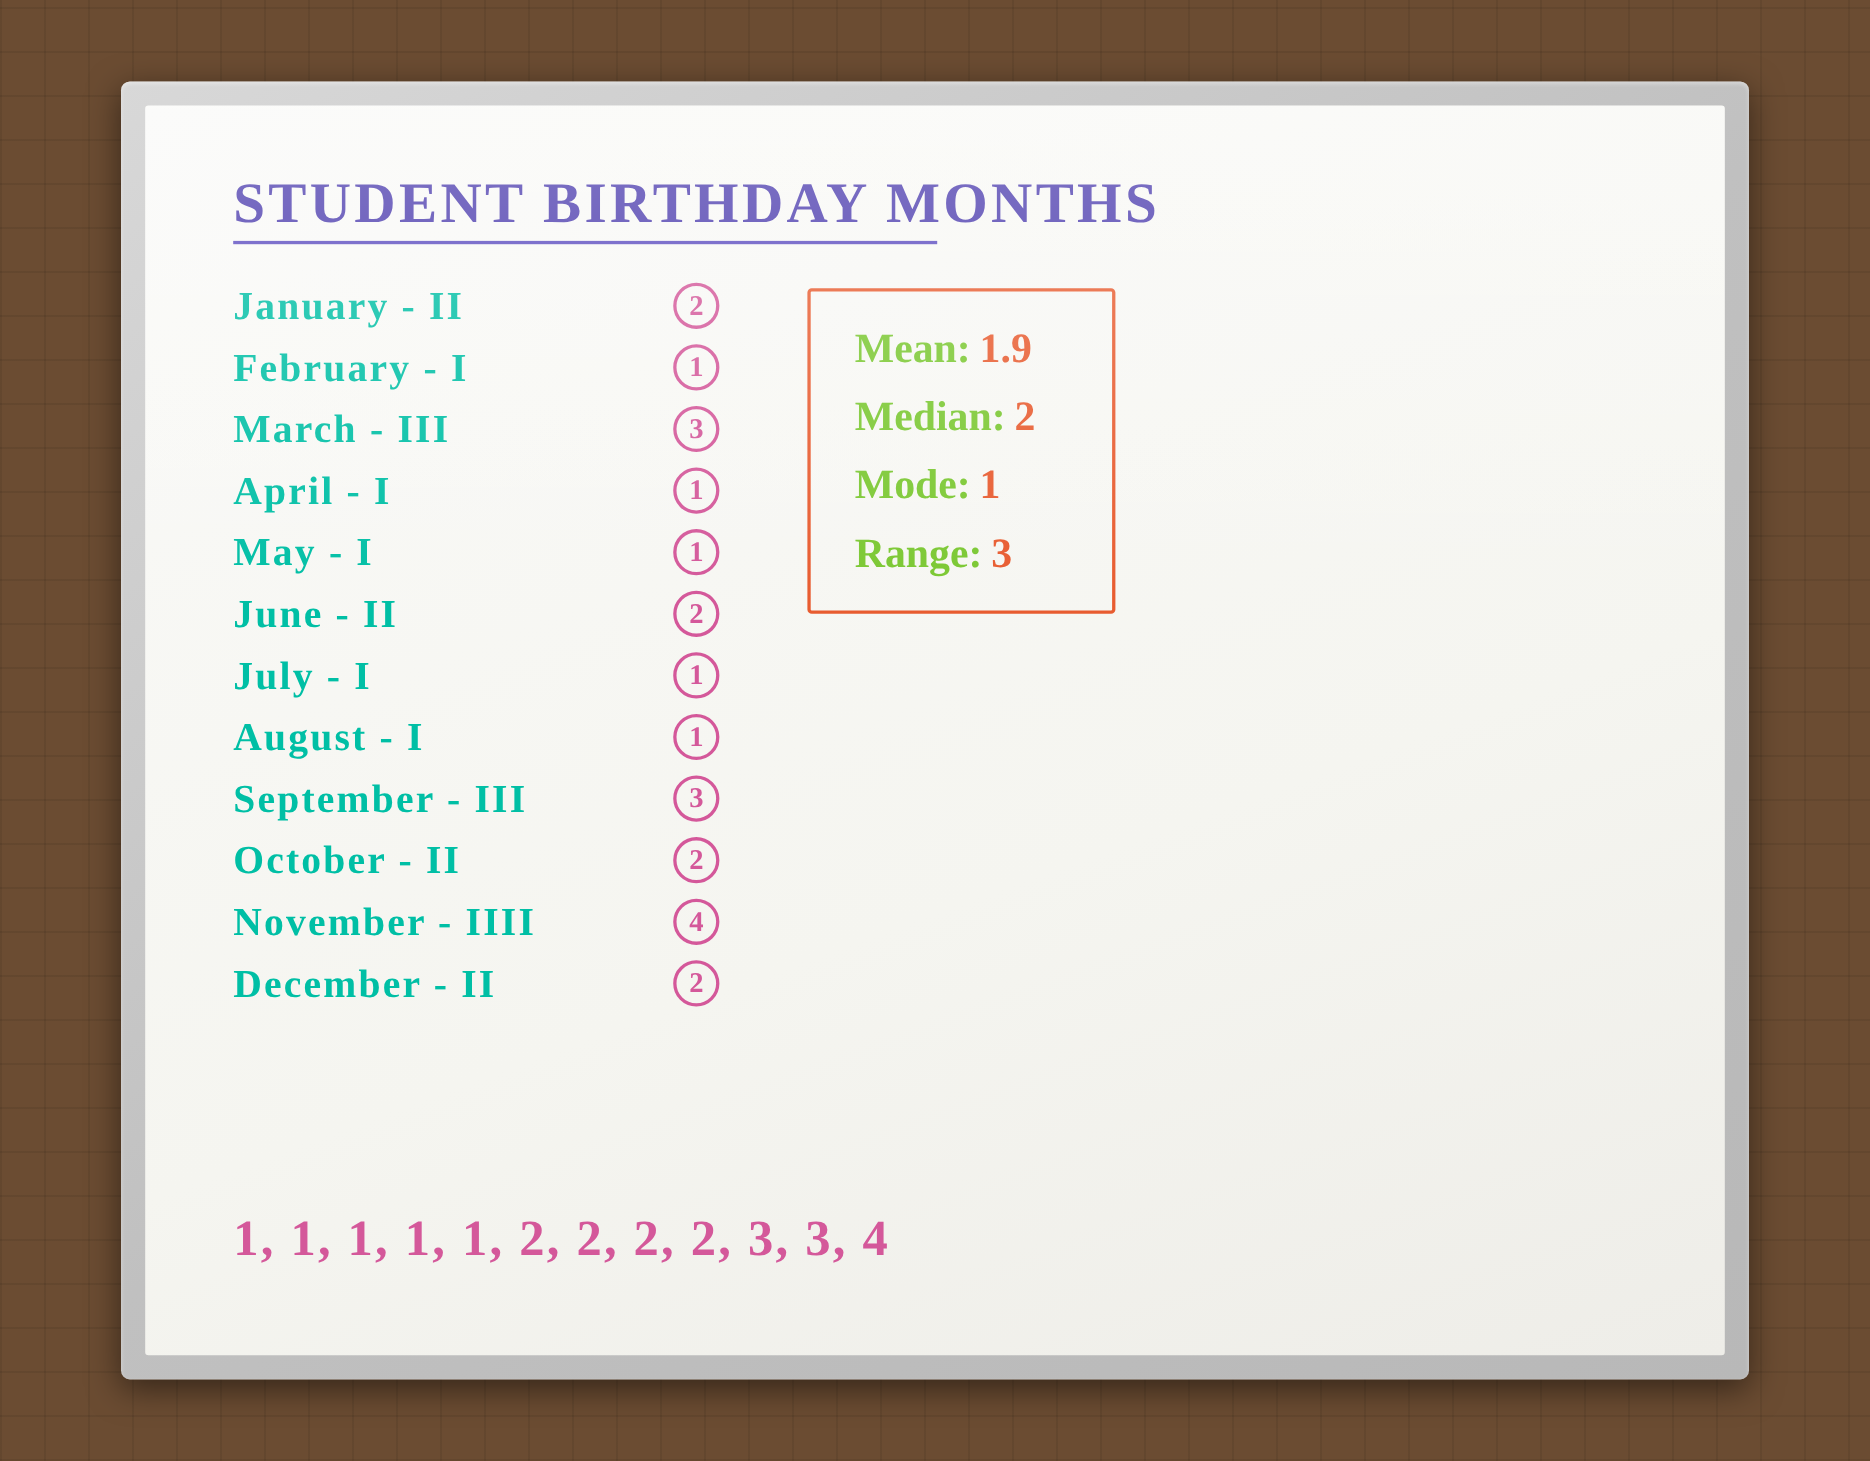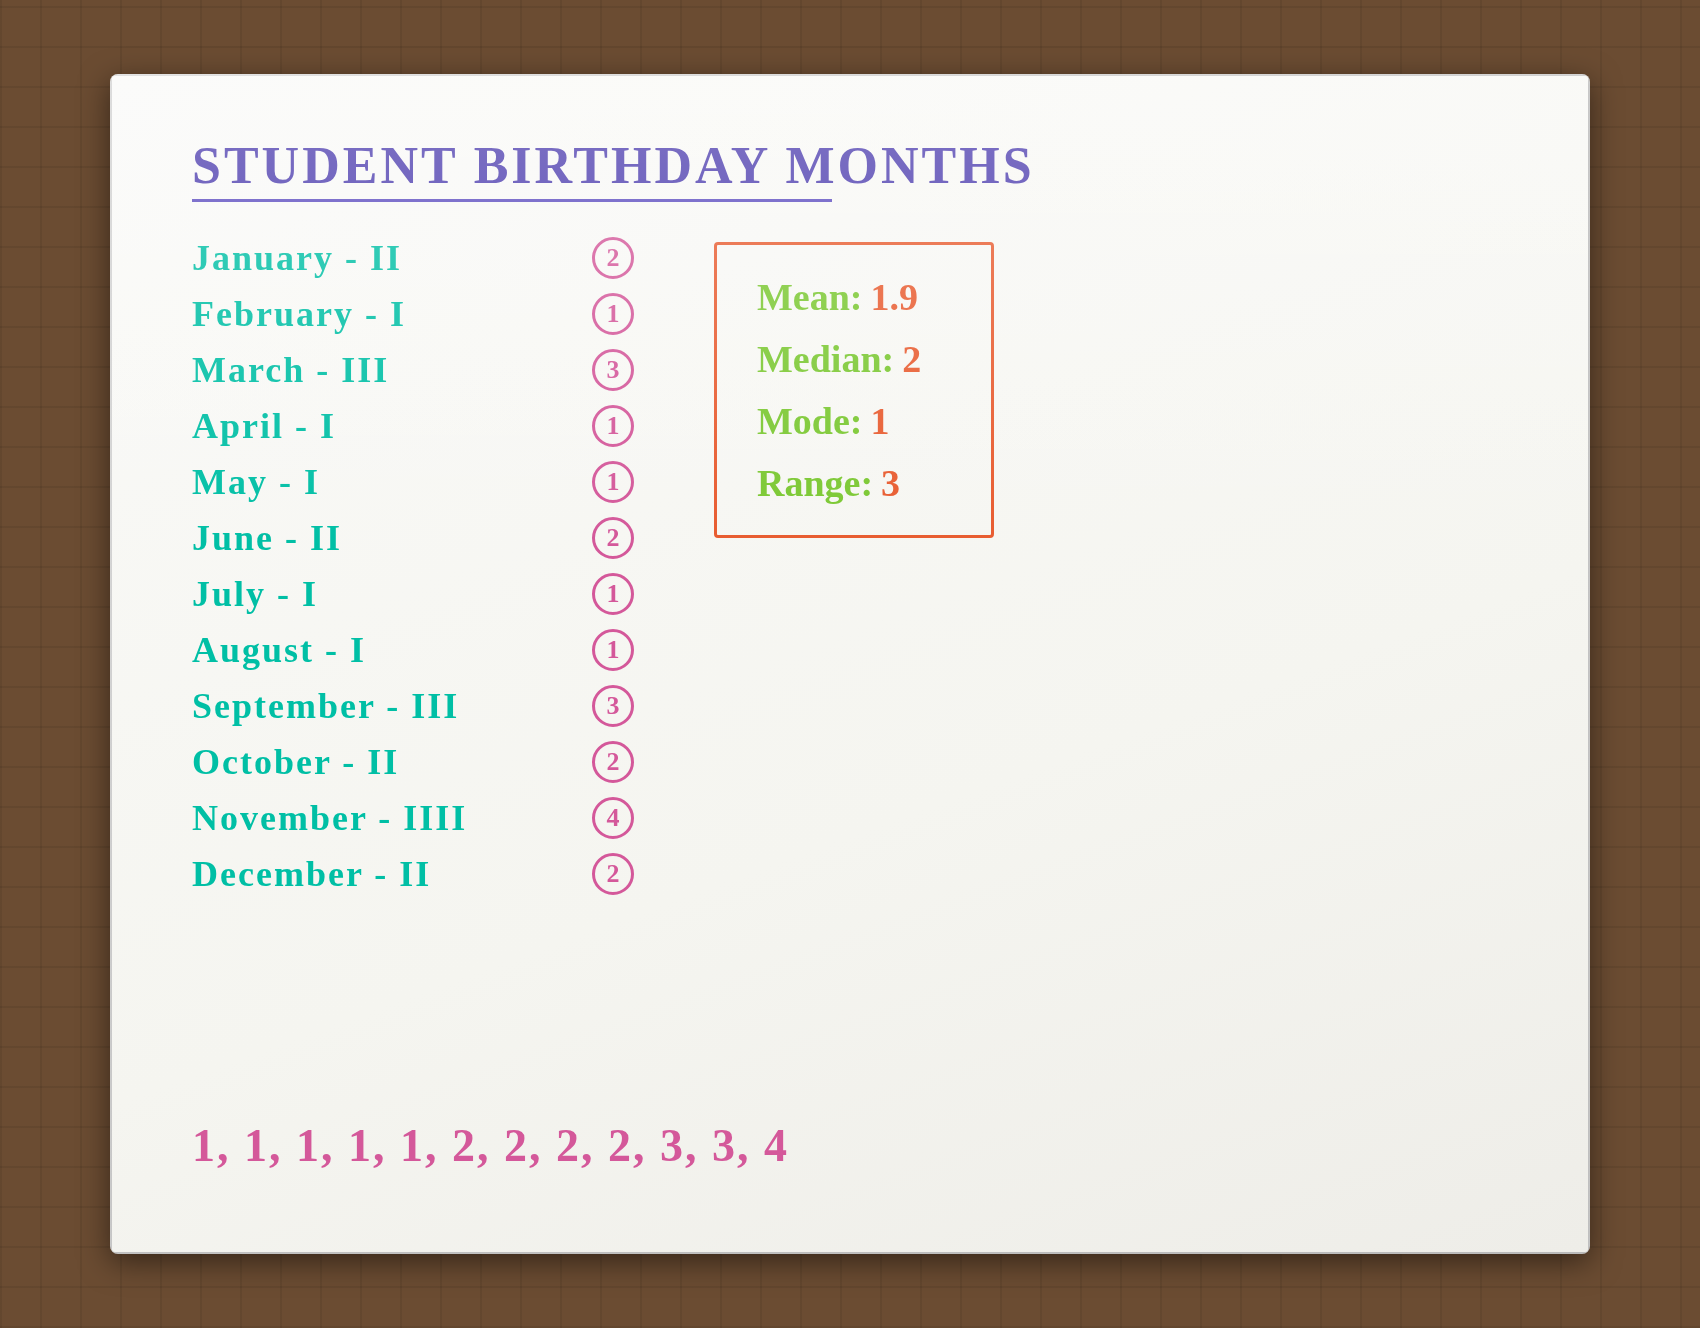--- a/index.html
+++ b/index.html
@@ -23,21 +23,21 @@
       align-items: center;
       justify-content: center;
       font-family: 'Comic Sans MS', 'Chalkboard SE', cursive;
     }
 
     .whiteboard-frame {
       width: 1480px;
       height: 1180px;
       background: linear-gradient(145deg, #d8d8d8, #c0c0c0, #b8b8b8);
       border-radius: 8px;
-      padding: 2px;
+      padding: 22px;
       box-shadow: 0 8px 30px rgba(0,0,0,0.5), inset 0 2px 4px rgba(255,255,255,0.4);
       position: relative;
     }
 
     .whiteboard-inner {
       width: 100%;
       height: 100%;
       background: linear-gradient(160deg, #fafaf8 0%, #f5f5f0 60%, #eeede8 100%);
       border-radius: 3px;
       padding: 60px 80px 60px 80px;

